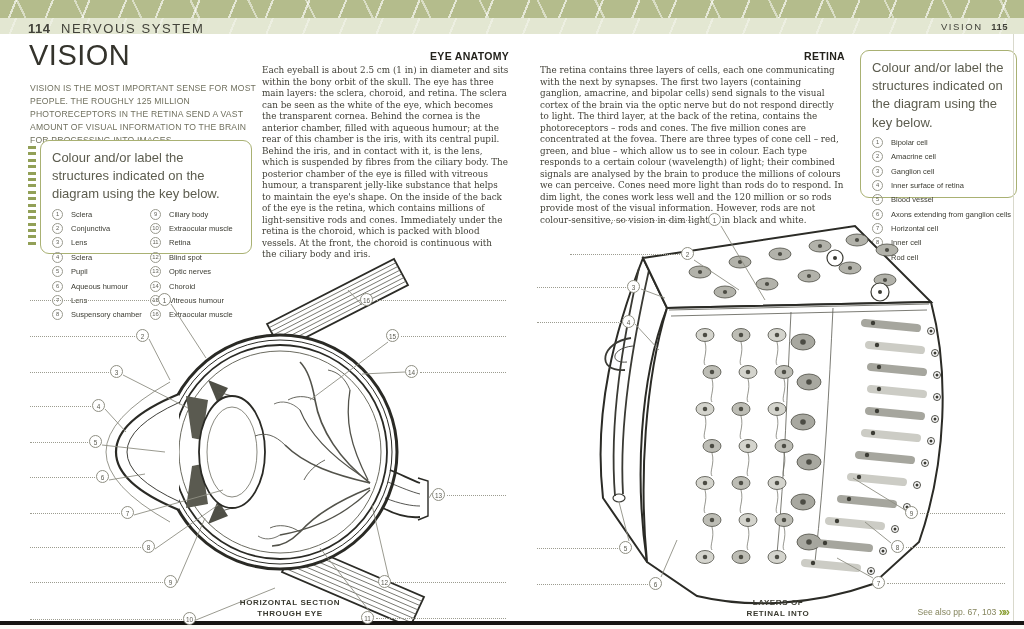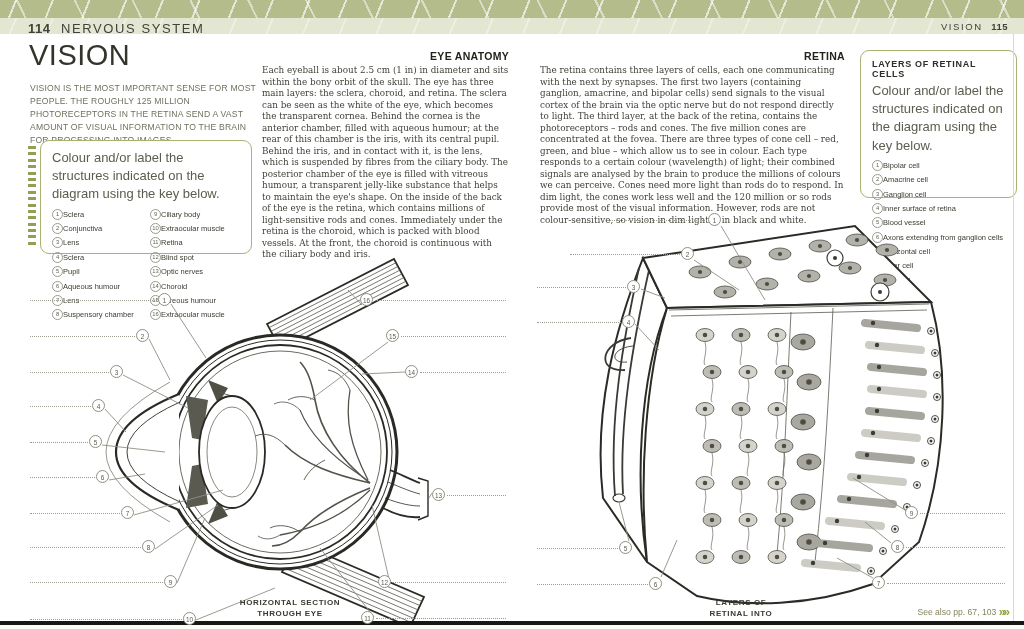--- a/index.html
+++ b/index.html
@@ -30,21 +30,21 @@
   .page-right-edge{position:absolute;left:1013px;top:34px;width:1px;height:587px;background:#d9d9cc;}
   
   .vision-title{position:absolute;left:29px;top:39px;font-size:29px;font-weight:400;color:#34332c;letter-spacing:0.5px;}
   .intro{position:absolute;left:30px;top:82px;width:226px;font-size:8.6px;line-height:1.52;color:#70705e;letter-spacing:0.2px;}
   
   .keybox{position:absolute;background:#fff;border:1.5px solid #a9b173;border-radius:9px;box-sizing:border-box;padding:8px 9px 6px 11px;}
   .keybox-title{font-size:9px;font-weight:bold;letter-spacing:0.7px;color:#2e2d27;margin-bottom:3px;}
   .keybox-instr{font-size:13px;line-height:1.4;color:#5c5c4e;margin-bottom:5px;}
   .key-cols{display:flex;gap:6px;}
   .key-list{flex:1;}
-  .key-item{display:flex;align-items:center;gap:0;margin:0 0 3.4px 0;}
+  .key-item{display:flex;align-items:center;gap:8px;margin:0 0 3.4px 0;}
   .num-circle{width:9px;height:9px;border:1px solid #9a9a8e;border-radius:50%;font-size:5.8px;line-height:9px;text-align:center;color:#63635a;flex:none;}
   .key-label{font-size:7.5px;color:#3c3c33;white-space:nowrap;}
   .dash-strip{position:absolute;display:flex;flex-direction:column;gap:3.4px;}
   .dash{width:8px;height:3px;background:#92a057;}
   
   .article{position:absolute;}
   .article-heading{font-size:10.5px;font-weight:bold;color:#23221c;letter-spacing:0.3px;margin:0 0 3px 0;text-align:right;}
   .article-body{font-family:"DejaVu Serif",serif;font-size:8.8px;line-height:1.31;color:#403f36;margin:0;}
   
   .diagram{position:absolute;}
@@ -164,21 +164,20 @@
   <div class="article-heading">EYE ANATOMY</div>
   <p class="article-body">Each eyeball is about 2.5 cm (1 in) in diameter and sits within the bony orbit of the skull. The eye has three main layers: the sclera, choroid, and retina. The sclera can be seen as the white of the eye, which becomes the transparent cornea. Behind the cornea is the anterior chamber, filled with aqueous humour; at the rear of this chamber is the iris, with its central pupil. Behind the iris, and in contact with it, is the lens, which is suspended by fibres from the ciliary body. The posterior chamber of the eye is filled with vitreous humour, a transparent jelly-like substance that helps to maintain the eye's shape. On the inside of the back of the eye is the retina, which contains millions of light-sensitive rods and cones. Immediately under the retina is the choroid, which is packed with blood vessels. At the front, the choroid is continuous with the ciliary body and iris.</p>
 </div>
 
 <div class="article" style="left:540px;top:50px;width:305px;">
   <div class="article-heading">RETINA</div>
   <p class="article-body">The retina contains three layers of cells, each one communicating with the next by synapses. The first two layers (containing ganglion, amacrine, and bipolar cells) send signals to the visual cortex of the brain via the optic nerve but do not respond directly to light. The third layer, at the back of the retina, contains the photoreceptors – rods and cones. The five million cones are concentrated at the fovea. There are three types of cone cell – red, green, and blue – which allow us to see in colour. Each type responds to a certain colour (wavelength) of light; their combined signals are analysed by the brain to produce the millions of colours we can perceive. Cones need more light than rods do to respond. In dim light, the cones work less well and the 120 million or so rods provide most of the visual information. However, rods are not colour-sensitive, so vision in dim light is in black and white.</p>
 </div>
 
 <div class="keybox" style="left:860px;top:50px;width:157px;height:148px;">
-  <div class="keybox-title">LAYERS OF RETINAL CELLS</div>
   <div class="keybox-instr">Colour and/or label the structures indicated on the diagram using the key below.</div>
   <div class="key-list">
 
   <div class="key-item">
         <span class="num-circle">1</span>
         <span class="key-label">Bipolar cell</span>
       </div>
       <div class="key-item">
         <span class="num-circle">2</span>
         <span class="key-label">Amacrine cell</span>
@@ -482,21 +481,21 @@
         <line x1="106" y1="79" x2="130" y2="88" stroke="#8f8f83" stroke-width="0.9"></line>
         <line x1="100" y1="114" x2="124" y2="140" stroke="#8f8f83" stroke-width="0.9"></line>
         <line x1="94" y1="331" x2="84" y2="292" stroke="#8f8f83" stroke-width="0.9"></line>
         <line x1="126" y1="367" x2="142" y2="330" stroke="#8f8f83" stroke-width="0.9"></line>
         <line x1="338" y1="368" x2="302" y2="348" stroke="#8f8f83" stroke-width="0.9"></line>
         <line x1="356" y1="333" x2="330" y2="312" stroke="#8f8f83" stroke-width="0.9"></line>
         <line x1="370" y1="300" x2="318" y2="268" stroke="#8f8f83" stroke-width="0.9"></line>
       </g>
   </svg>
 <div class="callout" style="left: 173px; top: 3px;">1</div><div class="leader" style="left: 72px; width: 100px; top: 10px;"></div><div class="callout" style="left: 146px; top: 37px;">2</div><div class="leader" style="left: 35px; width: 110px; top: 44px;"></div><div class="callout" style="left: 92px; top: 70px;">3</div><div class="leader" style="left: 2px; width: 89px; top: 77px;"></div><div class="callout" style="left: 87px; top: 105px;">4</div><div class="leader" style="left: 2px; width: 84px; top: 112px;"></div><div class="callout" style="left: 84px; top: 331px;">5</div><div class="leader" style="left: 2px; width: 81px; top: 338px;"></div><div class="callout" style="left: 114px; top: 367px;">6</div><div class="leader" style="left: 2px; width: 111px; top: 374px;"></div><div class="callout" style="left: 337px; top: 366px;">7</div><div class="leader" style="left: 352px; width: 118px; top: 373px;"></div><div class="callout" style="left: 356px; top: 330px;">8</div><div class="leader" style="left: 371px; width: 99px; top: 337px;"></div><div class="callout" style="left: 370px; top: 296px;">9</div><div class="leader" style="left: 385px; width: 85px; top: 303px;"></div></div>
-<div class="diagram-caption" style="left:671px;top:598px;width:140px;">
+<div class="diagram-caption" style="left:708px;top:598px;width:140px;">
   <div>LAYERS OF</div>
   <div>RETINAL INTO</div>
 </div>
 
 <div class="see-also"><span>See also pp. 67, 103</span> <span class="chev">»»</span></div>
 
 <div class="page-bottom"></div>
 <div class="page-below"></div>
 <div class="page-right-edge"></div>
 

